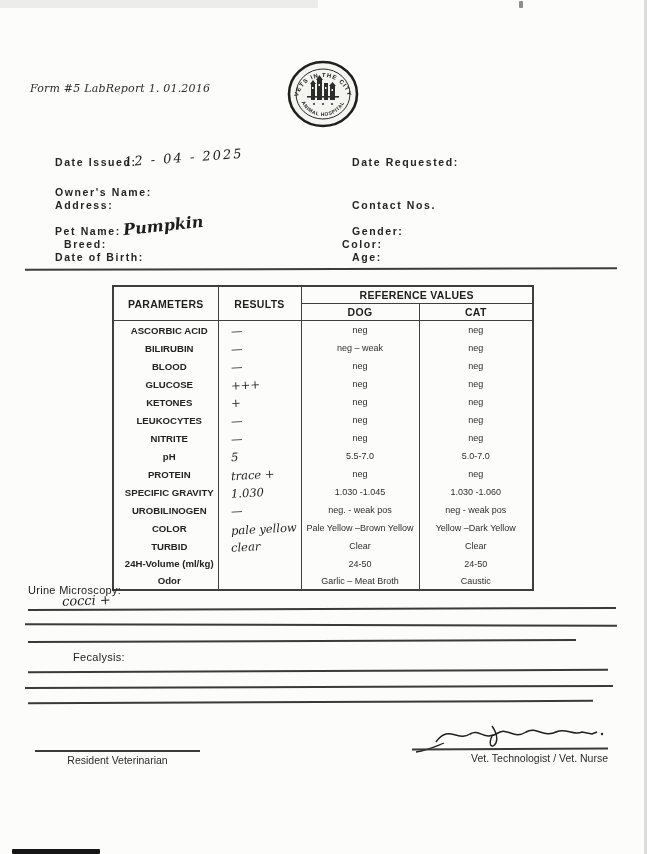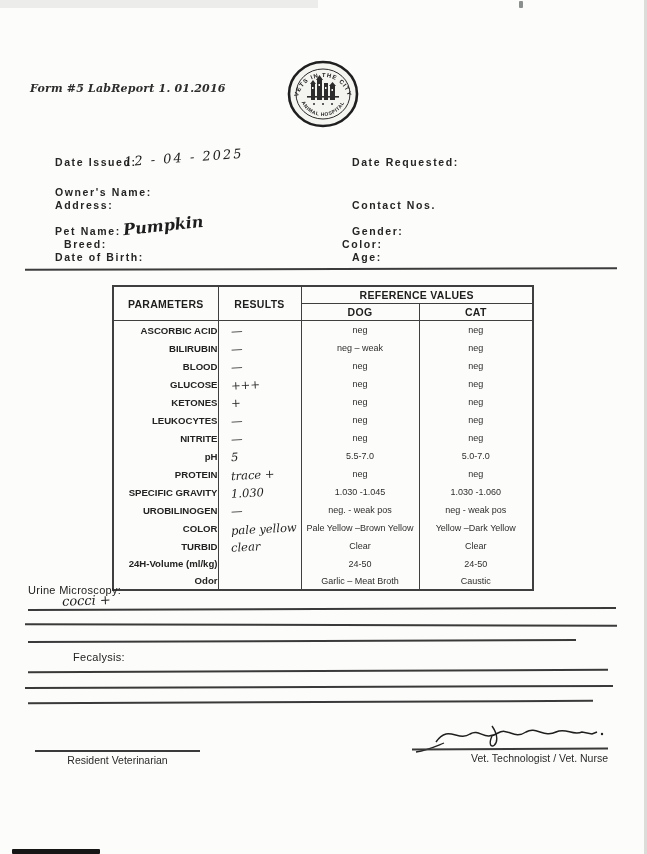--- a/index.html
+++ b/index.html
@@ -9,21 +9,21 @@
     font-family:"Liberation Sans",sans-serif;color:#222;
   }
   
   .scan-top{position:absolute;left:0;top:0;width:318px;height:8px;background:#ececе9;background:#ececea;}
   .scan-dot{position:absolute;left:519px;top:1px;width:4px;height:7px;background:#8b8f8e;border-radius:1px;}
   .scan-bottom{position:absolute;left:12px;top:849px;width:88px;height:5px;background:#161616;border-radius:1px;}
   .scan-right{position:absolute;right:0;top:0;width:3px;height:854px;background:#dcdcd8;}
 
   .form-ref{
     position:absolute;left:30px;top:82px;
-    font-family:"DejaVu Serif",serif;font-style:italic;font-weight:bold;
+    font-family:"DejaVu Serif",serif;font-style:italic;font-weight:normal;
     font-size:11px;color:#2d2d2d;letter-spacing:.2px;
   }
   .seal{position:absolute;left:286px;top:60px;width:74px;height:70px;}
 
   .title-wrap{position:absolute;left:0;top:135px;width:647px;text-align:center;}
   .title{
     font-weight:bold;font-size:12.5px;letter-spacing:.6px;color:#1c1c1c;
     text-decoration:underline;text-underline-offset:2px;
   }
 
@@ -47,21 +47,21 @@
   }
   .labtable th{
     font-size:10.5px;font-weight:bold;color:#1e1e1e;text-align:center;
     padding:2px 0;letter-spacing:.3px;
   }
   .labtable th,.labtable td{overflow:hidden;}
   .labtable .v{border-left:1.5px solid #3f3f3f;}
   .labtable thead th{border-bottom:1.5px solid #3f3f3f;}
   .labtable tbody td{height:17px;padding:0;}
   .labtable td.param{
-    font-size:9.6px;font-weight:bold;color:#232323;padding-left:7px;text-align:right;margin-top:36px;
+    font-size:9.6px;font-weight:bold;color:#232323;padding-left:7px;text-align:center;margin-top:36px;
   }
   .labtable td.result{padding-left:12px;text-align:left;}
   .labtable td.result .hand{font-size:11.5px;display:inline-block;transform:rotate(-3deg);}
   .labtable td.ref{font-size:9px;color:#2e2e2e;text-align:center;}
 
   .section-label{position:absolute;font-size:11px;color:#222;letter-spacing:.3px;}
   .rule{position:absolute;height:1.5px;background:#3a3a3a;}
 
   .sig-label{position:absolute;font-size:10.5px;color:#2a2a2a;text-align:center;}
   .sig-svg{position:absolute;left:414px;top:720px;width:200px;height:36px;}

